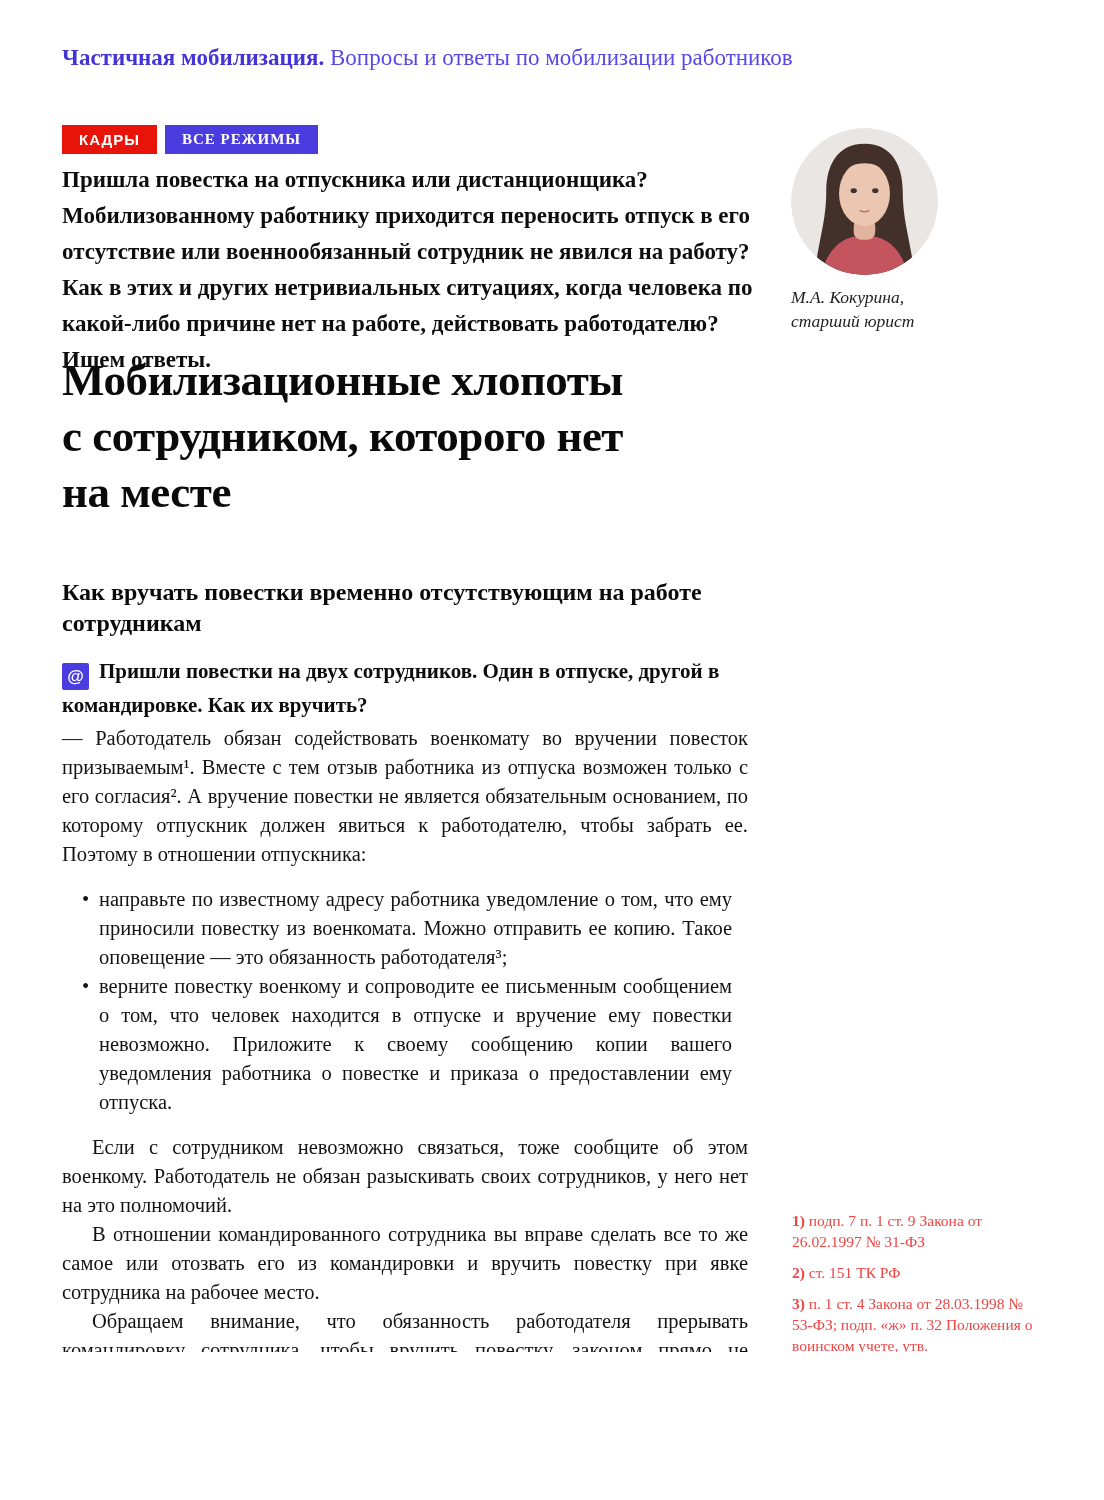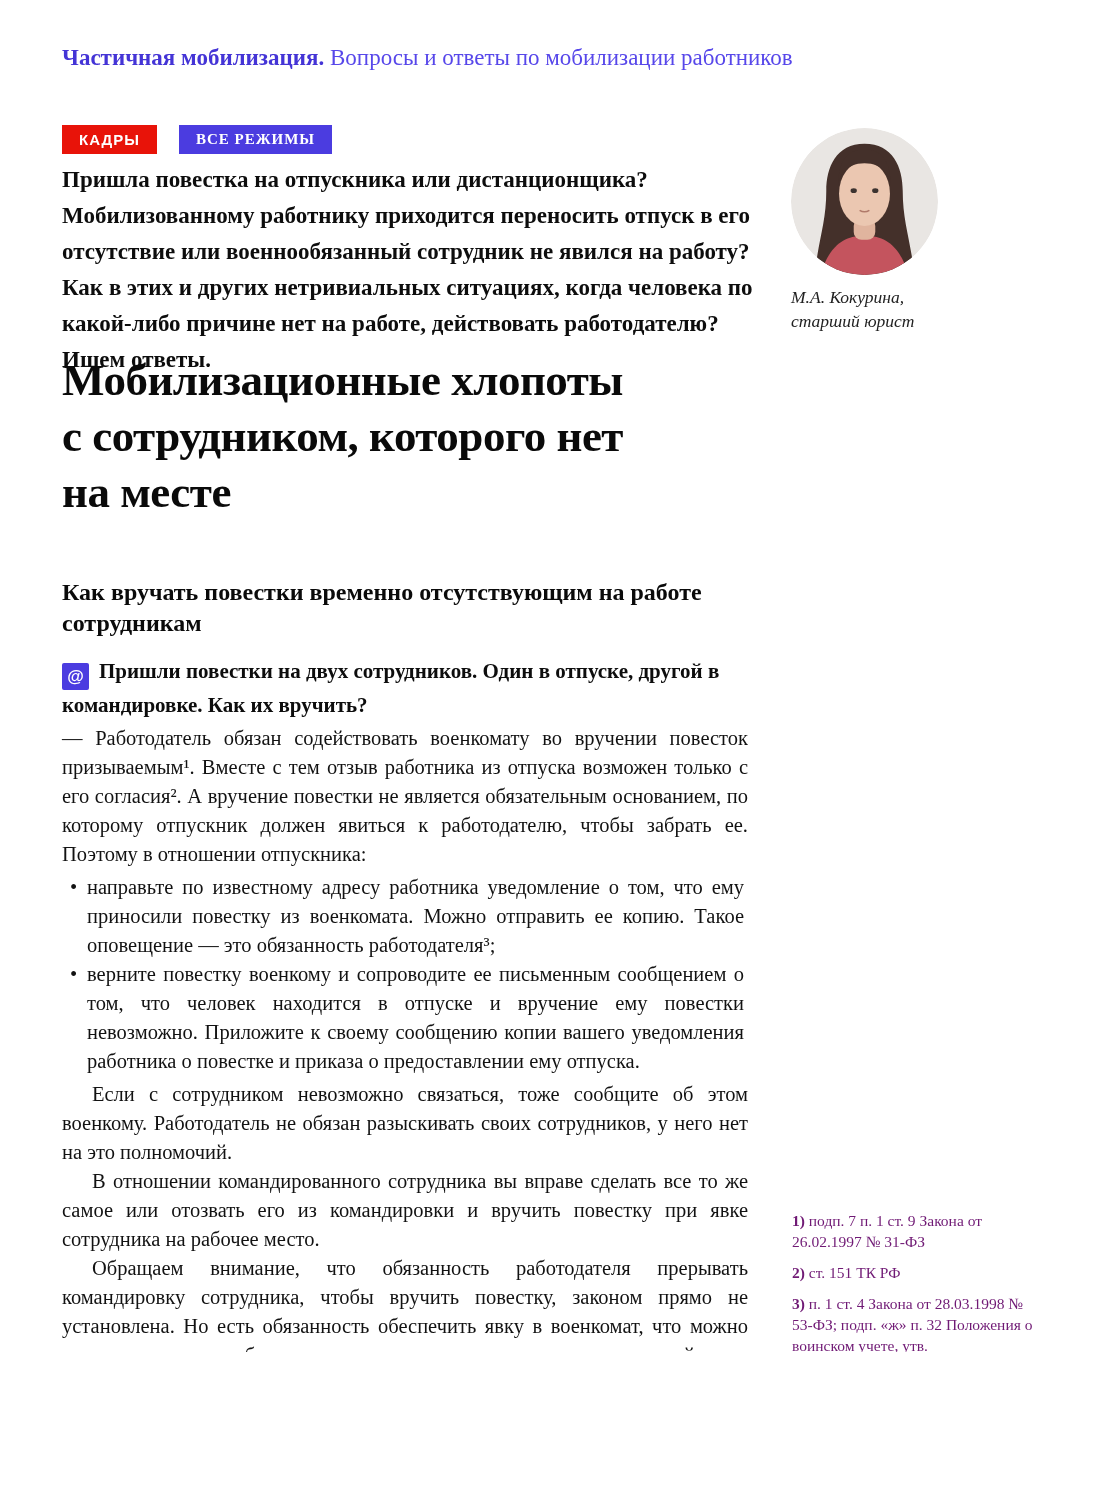--- a/index.html
+++ b/index.html
@@ -22,21 +22,21 @@
     line-height: 28px;
     color: #5747ea;
   }
   .kicker .kicker-bold { font-weight: bold; color: #4434d6; }
 
   
   .badges {
     position: absolute;
     left: 62px; top: 125px;
     display: flex;
-    gap: 22px;
+    gap: 8px;
   }
   .badge {
     height: 29px;
     display: flex;
     align-items: center;
     padding: 0 17px;
     font-family: "Liberation Sans", sans-serif;
     font-weight: bold;
     font-size: 15px;
     letter-spacing: 1px;
@@ -123,40 +123,40 @@
     vertical-align: -4px;
     margin-right: 10px;
   }
   .body-text {
     font-size: 20.5px;
     line-height: 29px;
     text-align: justify;
     color: #121212;
   }
   .body-text p { margin: 0; }
-  .bullet-list { margin: 4px; }
+  .bullet-list { margin: 16px; }
   .bullet-item {
     position: relative;
     padding-left: 21px;
   }
   .bullet-item::before {
     content: "\2022";
     position: absolute;
     left: 4px; top: 0;
   }
   .para-indent { text-indent: 30px; }
 
   
   .footnotes {
     position: absolute;
     left: 792px; top: 1210px;
     width: 250px;
     font-size: 15.5px;
     line-height: 21px;
-    color: #701a75;
+    color: #ef4444;
   }
   .footnote { margin-bottom: 10px; }
   .fn-num { font-weight: bold; }
 
   
   .page-number {
     position: absolute;
     left: 72px; top: 1432px;
     font-size: 21px;
     color: #1a1a1a;

